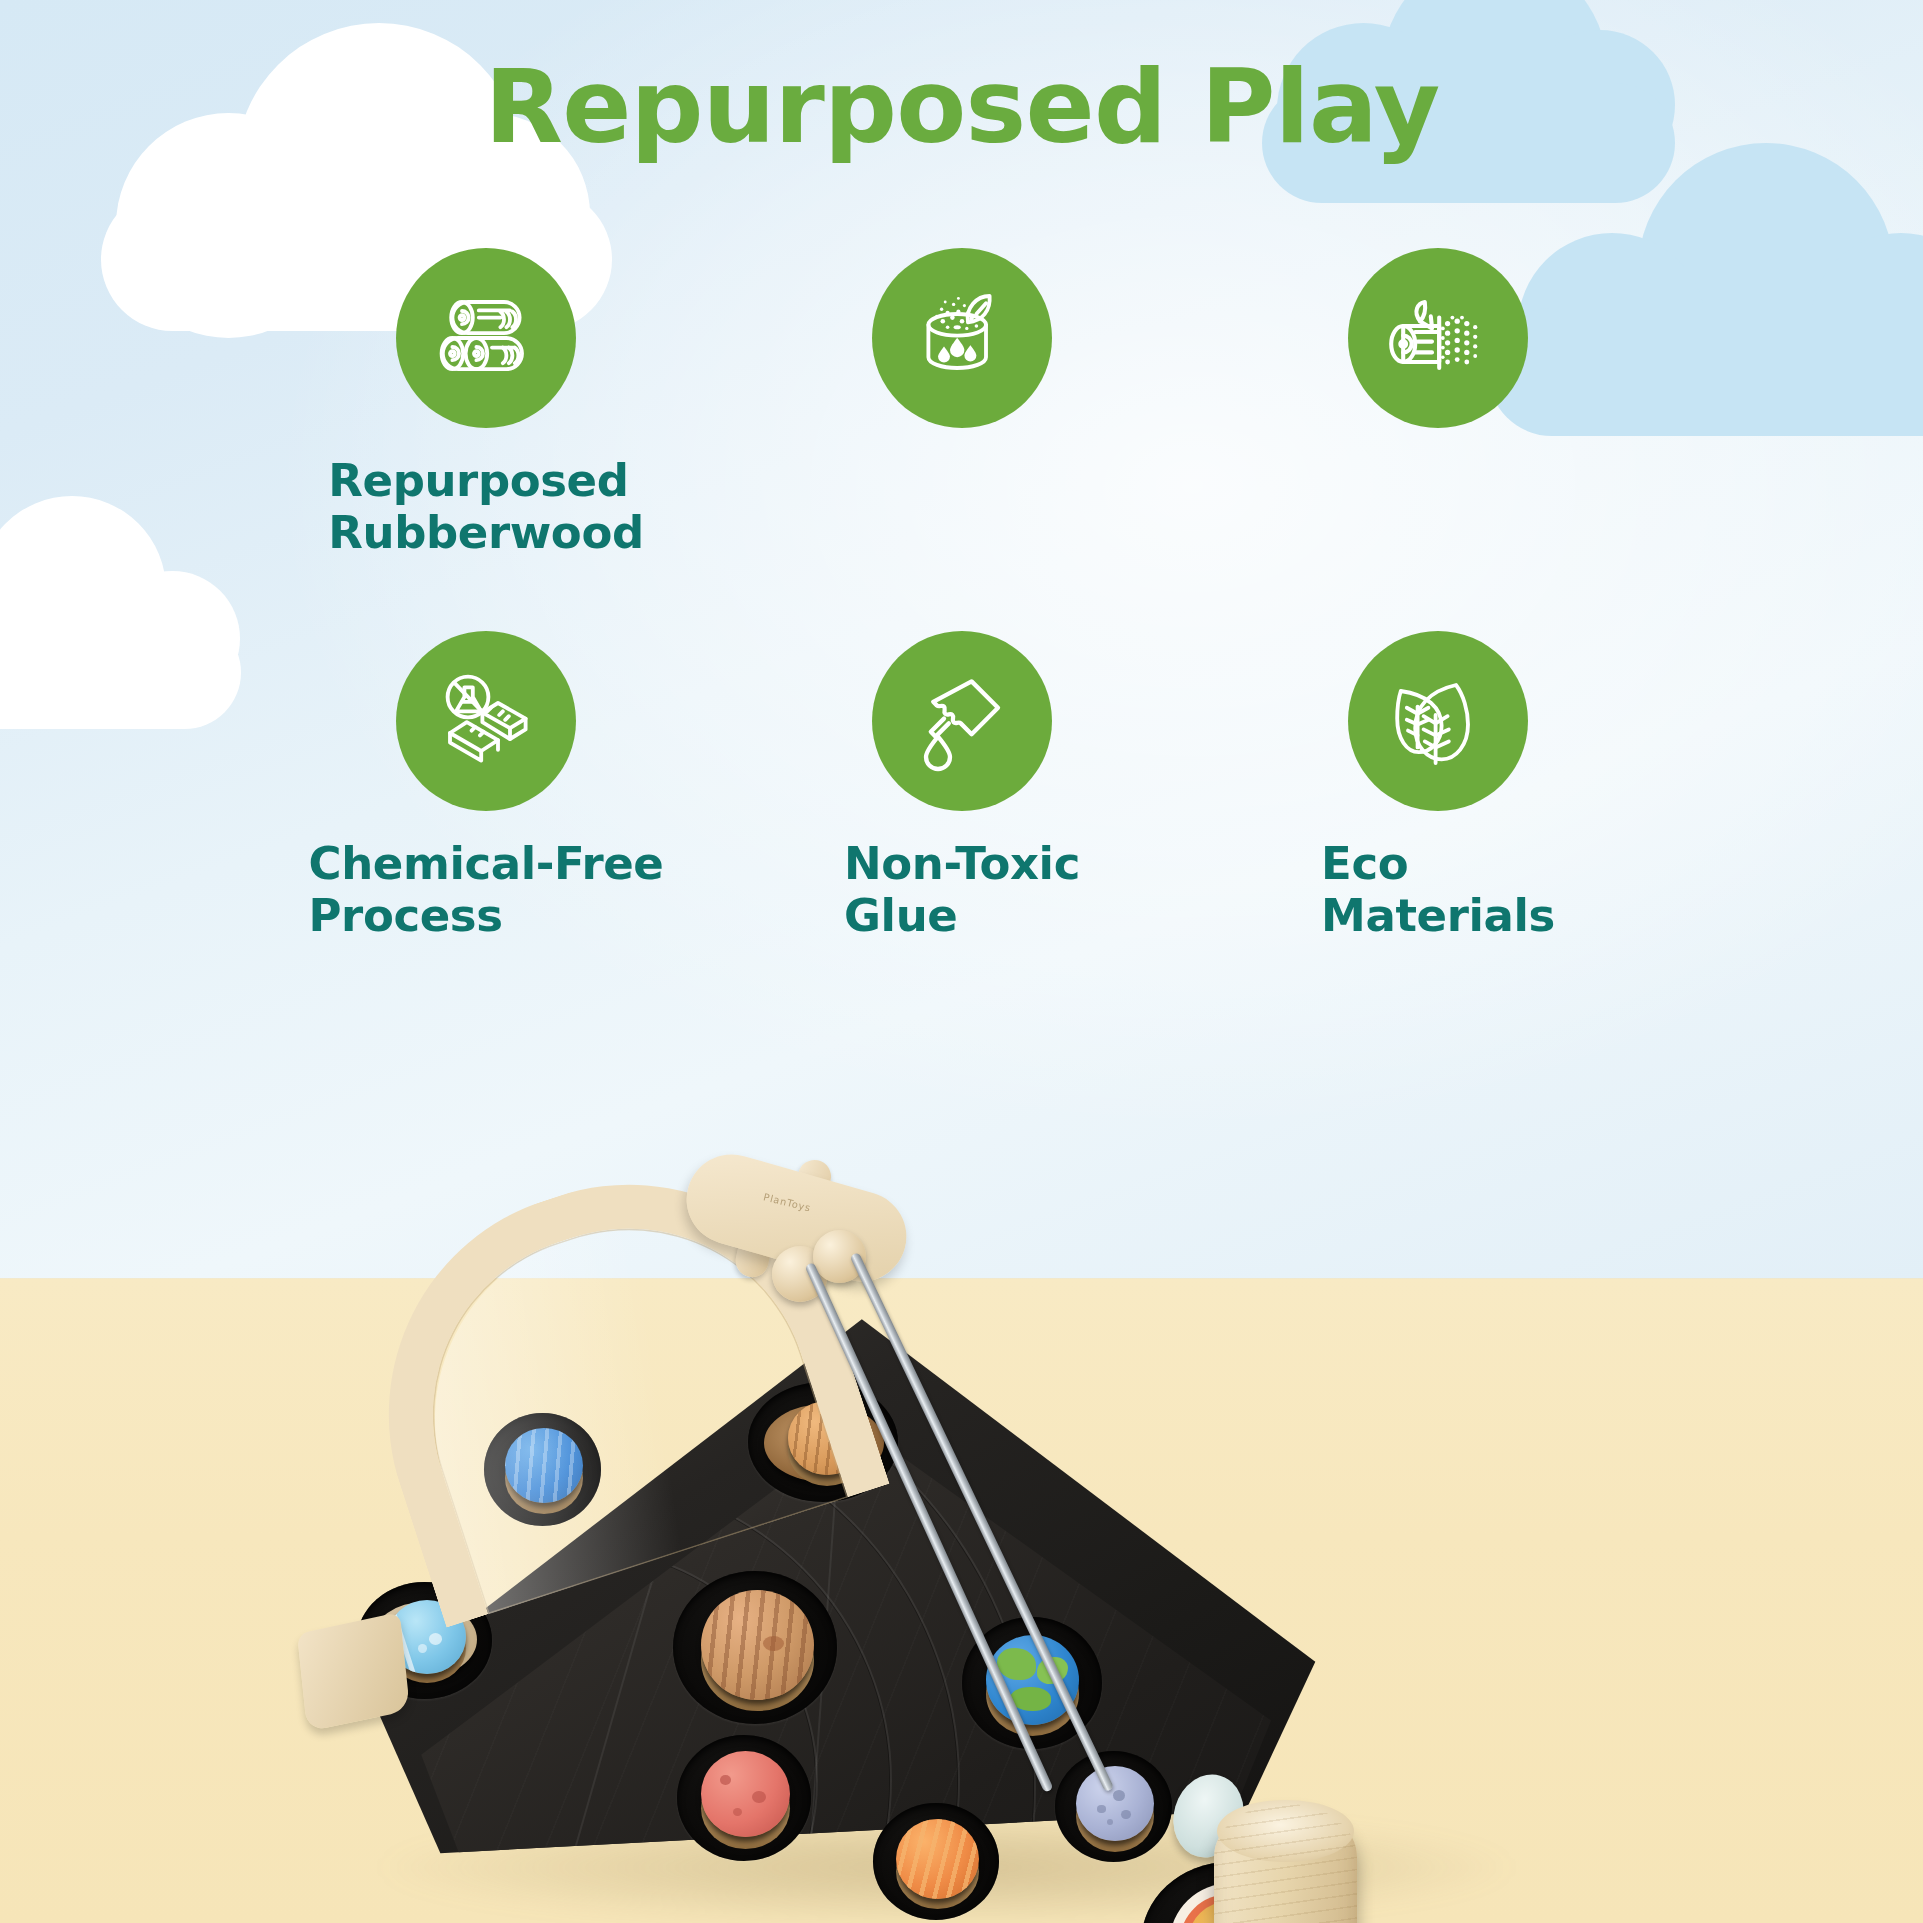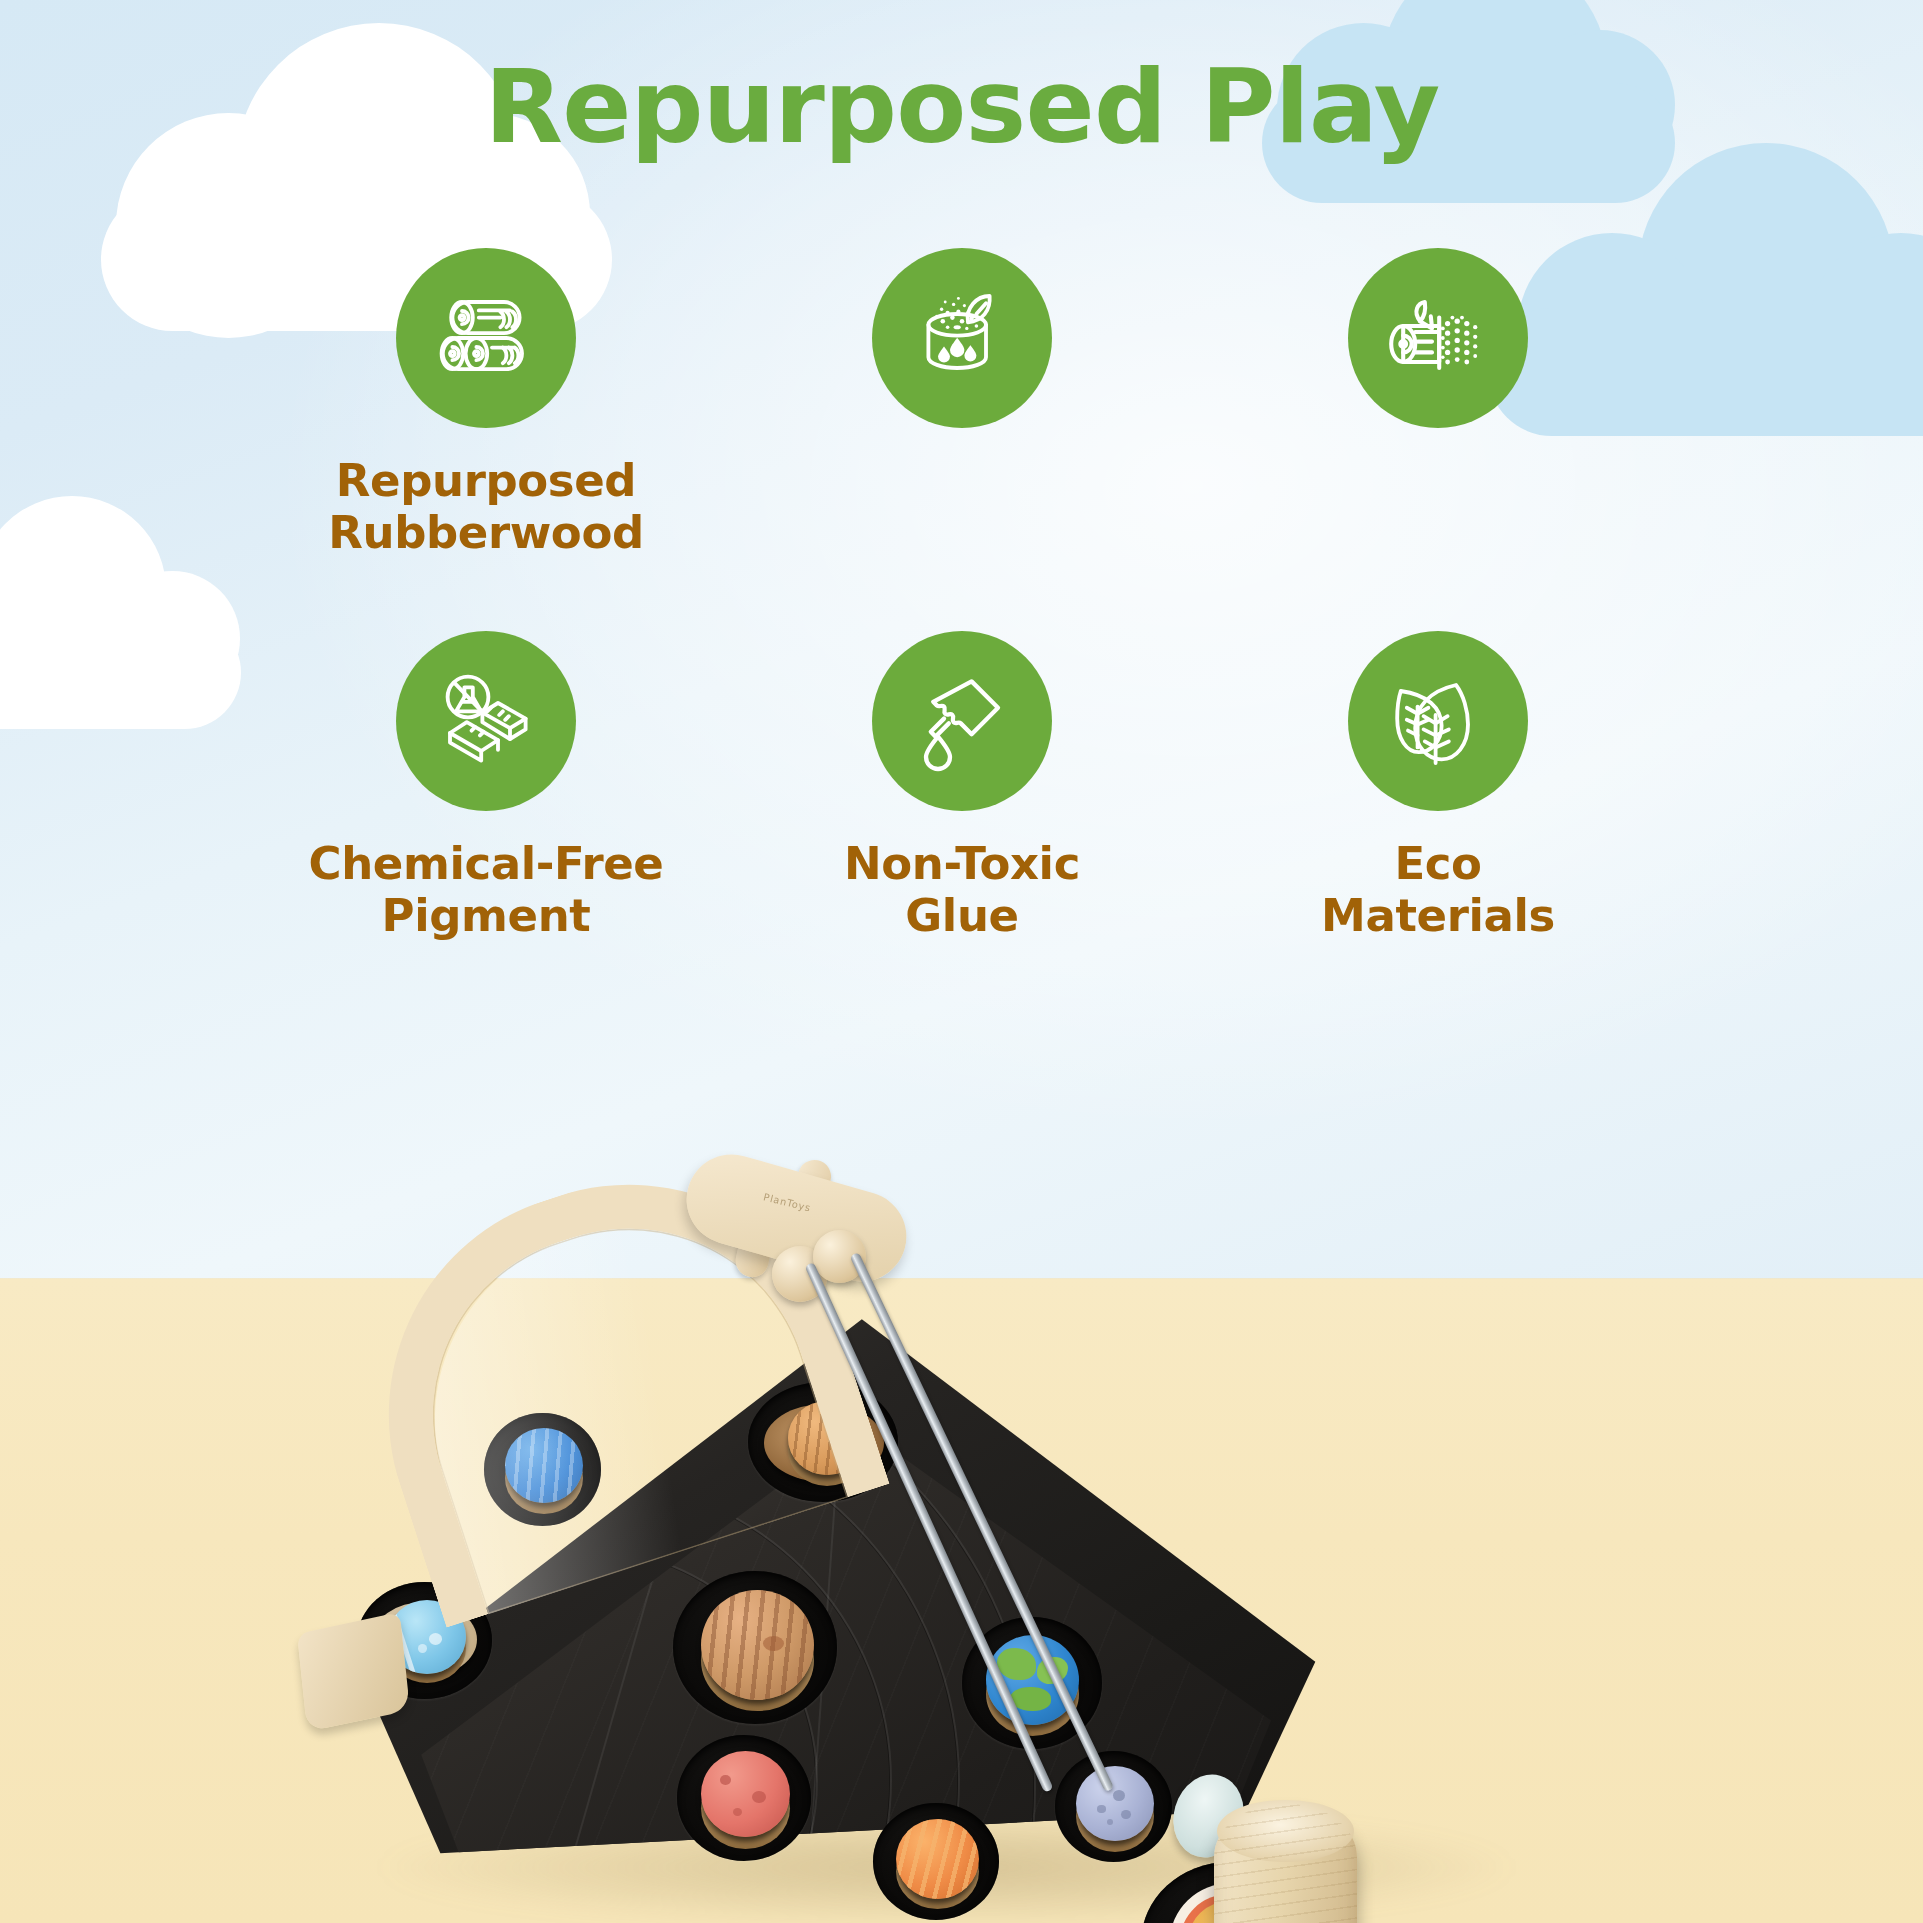--- a/index.html
+++ b/index.html
@@ -59,26 +59,25 @@
   .badge {
     width:180px; height:180px; border-radius:50%;
     background:#6cab3c;
     display:flex; align-items:center; justify-content:center;
     position:relative;
   }
   .badge svg { width:120px; height:120px; display:block; }
 
   .flabel {
     margin-top:27px;
-    text-align:center;
     font-family:"DejaVu Sans", sans-serif;
     font-size:45px;
     font-weight:bold;
     line-height:1.15;
-    color:#a16207;
+    color:#0f766e;
     white-space:pre-line;
     letter-spacing:-0.4px;
   }
 
   
   #product { position:absolute; left:323px; top:1180px; width:1293px; height:744px; }
 
   .pshadow {
     position:absolute; left:60px; top:631px; width:1127px; height:113px;
     background:radial-gradient(ellipse at center, rgba(140,118,70,.30) 0%, rgba(140,118,70,.13) 45%, rgba(140,118,70,0) 72%);
@@ -328,21 +327,21 @@
           <path d="M60 35L83 48l-13 8L47 43z"></path>
           <path d="M83 48v9l-13 8v-9"></path>
           <path d="M47 43v8l23 14"></path>
           <path d="M34 51L60 66l-14 9L20 60z"></path>
           <path d="M20 60v8l26 15v-8"></path>
           <path d="M60 66v8"></path>
           <path d="M54 39l-3 3M64 42l-3 3M69 46l-3 3M41 55l-3 3M48 59l-3 3"></path>
         </svg>
       </div>
       <div class="flabel">Chemical-Free
-Pigment</div>
+Process</div>
     </div>
 
     <div class="feature">
       <div class="badge">
         <svg viewBox="0 0 100 100" fill="none" stroke="#fff" stroke-width="3.6" stroke-linecap="round" stroke-linejoin="round">
           <path d="M58 17l22 22-22 22-9-9c-2-2-4 1-6-1s1-4-1-6-4 1-6-1 1-4-1-6-4 1-6-1l-3-3 32-17z"></path>
           <path d="M35 48L24 59l4 4 11-11"></path>
           <path d="M30 63c0 0-10 12-10 17a10 10 0 0 0 20 0c0-5-10-17-10-17z"></path>
         </svg>
       </div>

